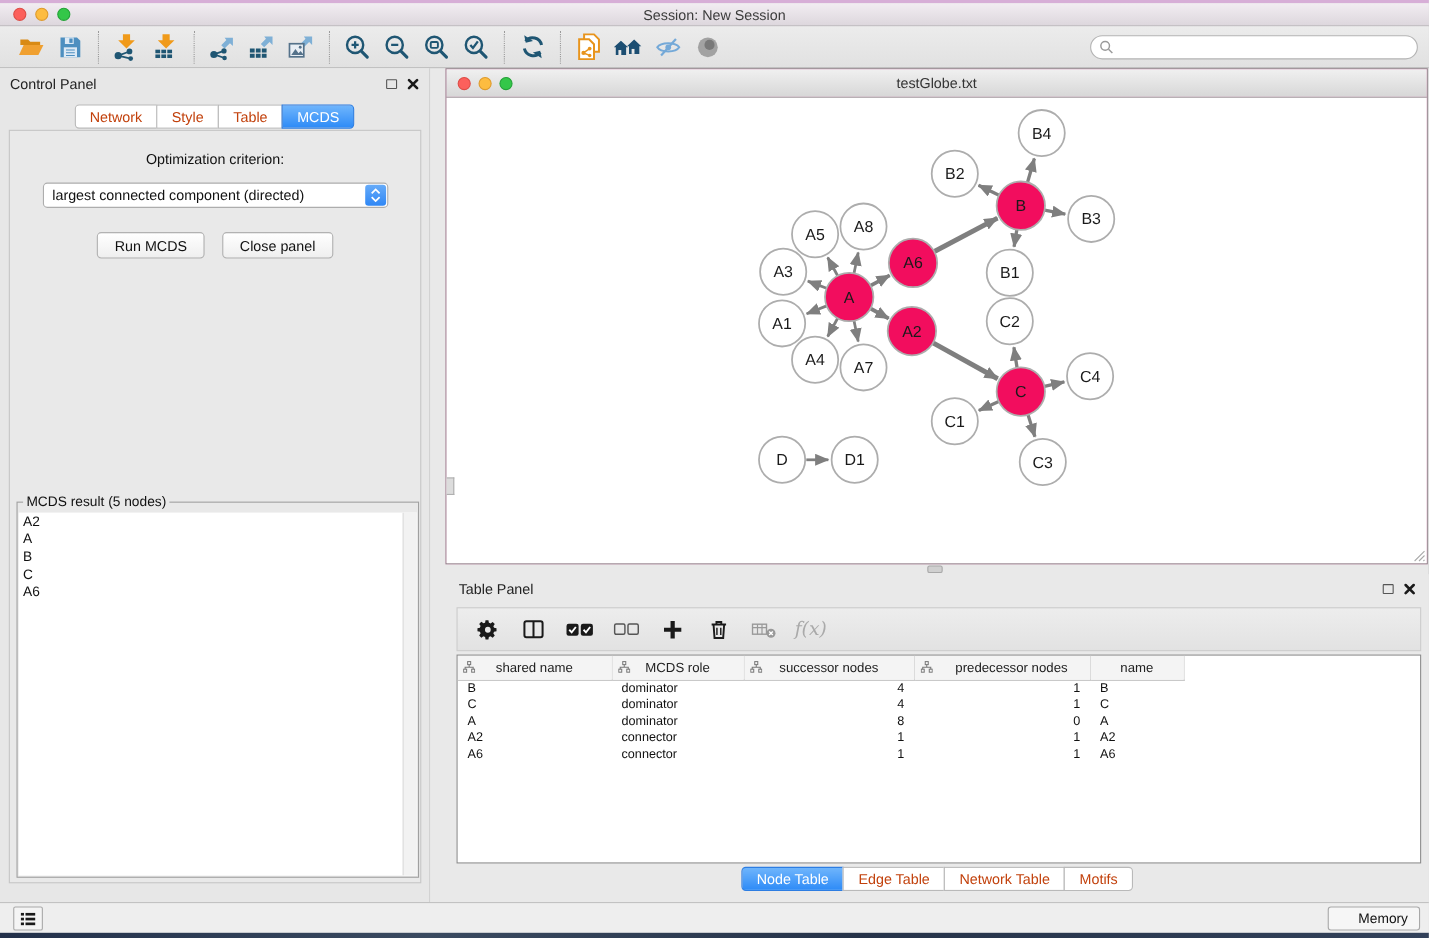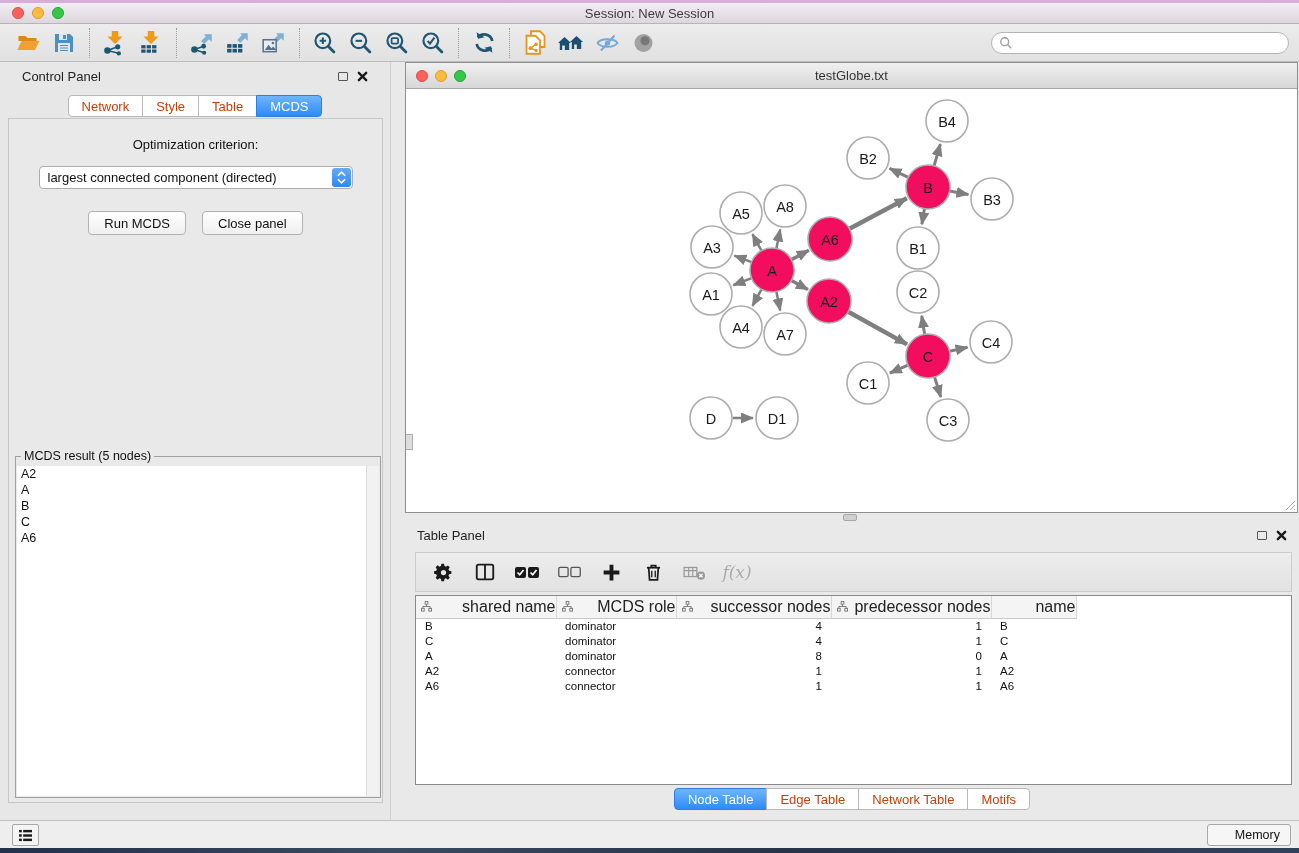--- a/index.html
+++ b/index.html
@@ -27,21 +27,21 @@
   .tbtn svg { display:block; }
   .tsep { height:30px; border-left:1px dotted #9a9a9a; margin:0 7px; }
   .searchbox { margin-left:auto; margin-right:10px; width:298px; height:22px; background:#fff;
                border:1px solid #b4b4b4; border-radius:11px; display:flex; align-items:center; padding-left:7px; }
   .searchbox input { border:none; outline:none; flex:1; font-size:12px; background:transparent; height:18px;
                      font-family:"Liberation Sans", sans-serif; }
 
   
   .control-panel { position:absolute; left:0; top:62px; width:391px; height:758px; background:#e7e7e7;
                    border-right:1px solid #d2d2d2; }
-  .panel-head { height:28px; display:flex; align-items:center; padding:0 22px; }
+  .panel-head { height:28px; display:flex; align-items:center; padding:0 9px; }
   .panel-head .ph-title { font-size:13px; color:#222; }
   .panel-icons { margin-left:auto; display:flex; align-items:center; gap:9px; }
   .float-box { width:10px; height:9px; border:1.5px solid #555; display:inline-block; border-radius:1px; }
   .close-x svg { display:block; }
   .cp-tabs { position:absolute; left:0; right:0; top:33px; display:flex; justify-content:center; }
   .seg { display:flex; }
   .seg .tab { background:#fff; border:1px solid #b9b9b9; padding:2.5px 13px; font-size:13px; color:#c2410c;
               margin-left:-1px; line-height:15px; }
   .seg .tab:first-child { border-radius:4px 0 0 4px; margin-left:0; }
   .seg .tab:last-child { border-radius:0 4px 4px 0; }
@@ -87,22 +87,22 @@
   .tp-head .ph-title { font-size:13px; color:#222; }
   .tp-toolbar { position:absolute; left:10px; top:30px; width:877px; height:40px;
                 background:linear-gradient(#ededed,#e2e2e2); border:1px solid #cccccc;
                 display:flex; align-items:center; gap:8px; padding-left:10px; }
   .tp-tbtn { width:34px; height:32px; display:flex; align-items:center; justify-content:center; }
   .fx-label { font-family:"DejaVu Serif", serif; font-style:italic; font-size:17px; color:#aaa; }
   .table-wrap { position:absolute; left:10px; top:73px; width:877px; height:190px; background:#fff;
                 border:1px solid #8a8a8a; overflow:hidden; }
   table.datatable { border-collapse:collapse; table-layout:fixed; }
   table.datatable th { height:22px; background:#f4f4f4; border-bottom:1px solid #c9c9c9;
-                       border-right:1px solid #d8d8d8; font-weight:normal; font-size:16px; color:#222;
-                       text-align:right; position:relative; }
+                       border-right:1px solid #d8d8d8; font-weight:normal; font-size:12px; color:#222;
+                       text-align:center; position:relative; }
   table.datatable th .hicon { position:absolute; left:5px; top:5px; }
   table.datatable td { font-size:11.5px; color:#111; padding:1.5px 9px; white-space:nowrap; }
   .cw0 { width:140px; } .cw1 { width:120px; } .cw2 { width:155px; } .cw3 { width:160px;padding-left:17px; } .cw4 { width:85px; }
   .tp-tabs { position:absolute; left:0; right:0; top:266px; display:flex; justify-content:center; }
 
   
   .statusbar { position:absolute; left:0; top:820px; width:100%; height:28px; background:#eeeeee;
                border-top:1px solid #c2c2c2; }
   .list-btn { position:absolute; left:12px; top:3px; width:27px; height:22px; background:#f4f4f4;
               border:1px solid #a8a8a8; border-radius:2px; display:flex; align-items:center; justify-content:center; }

